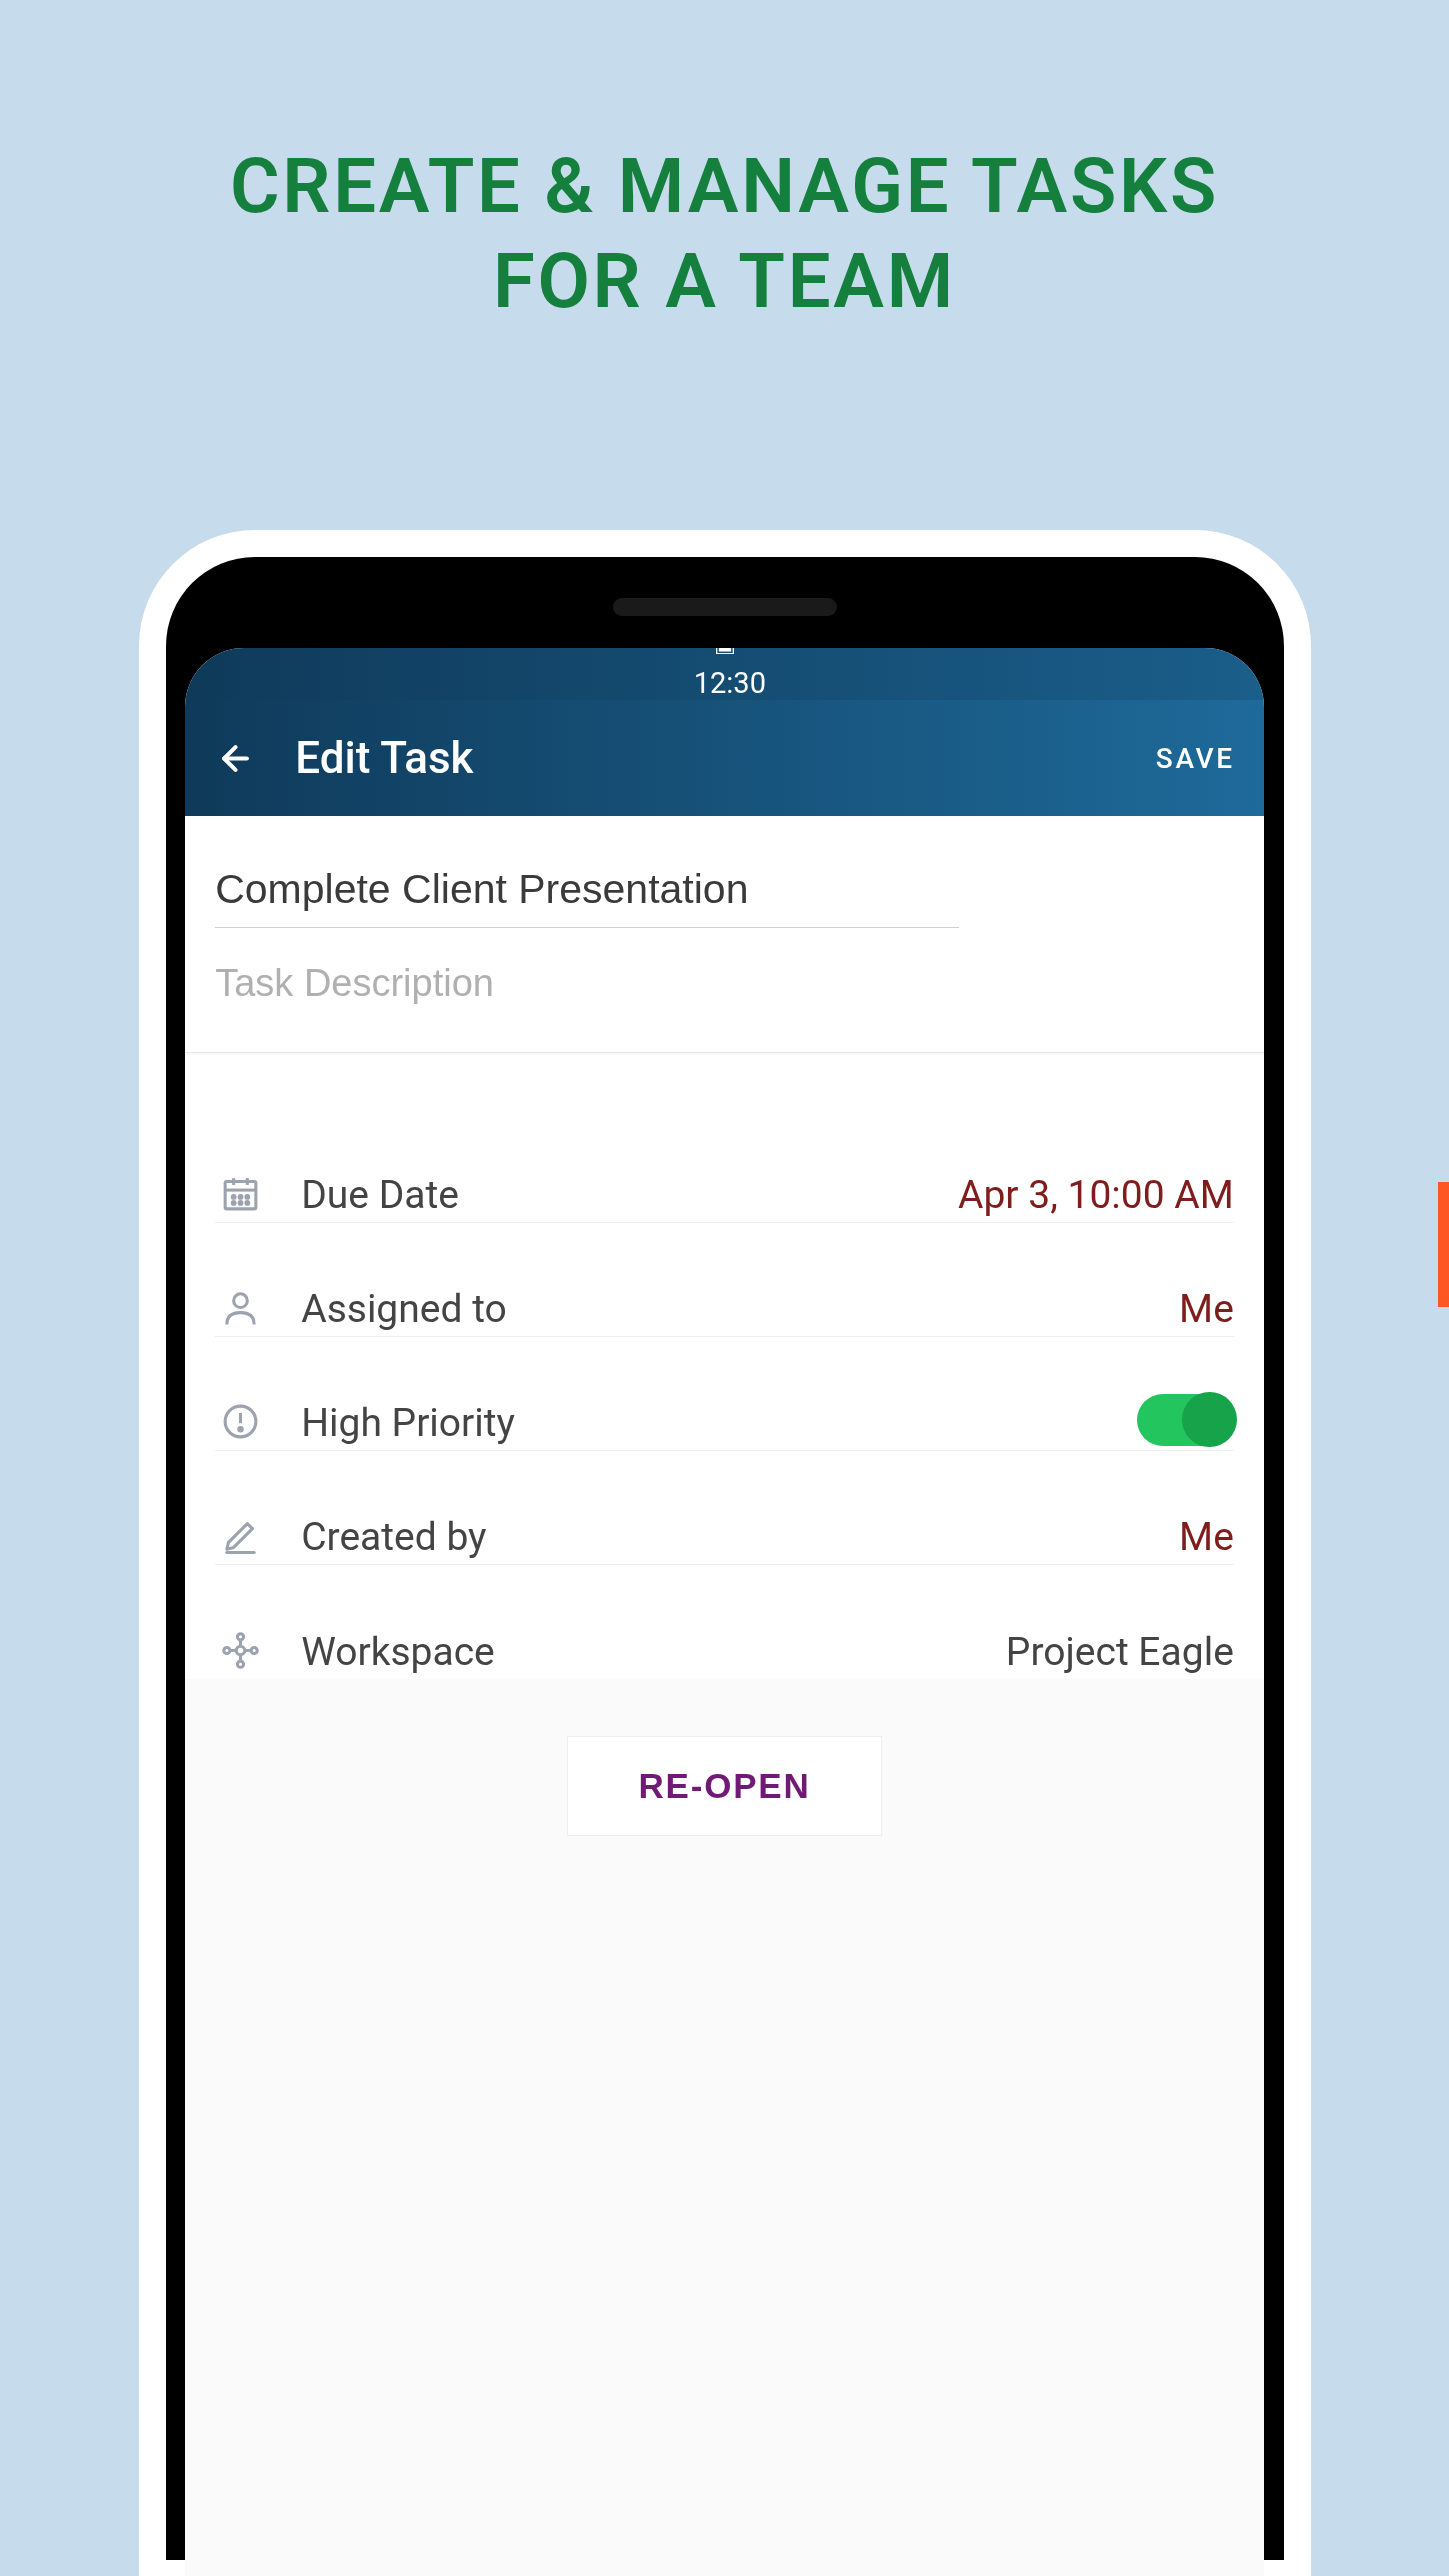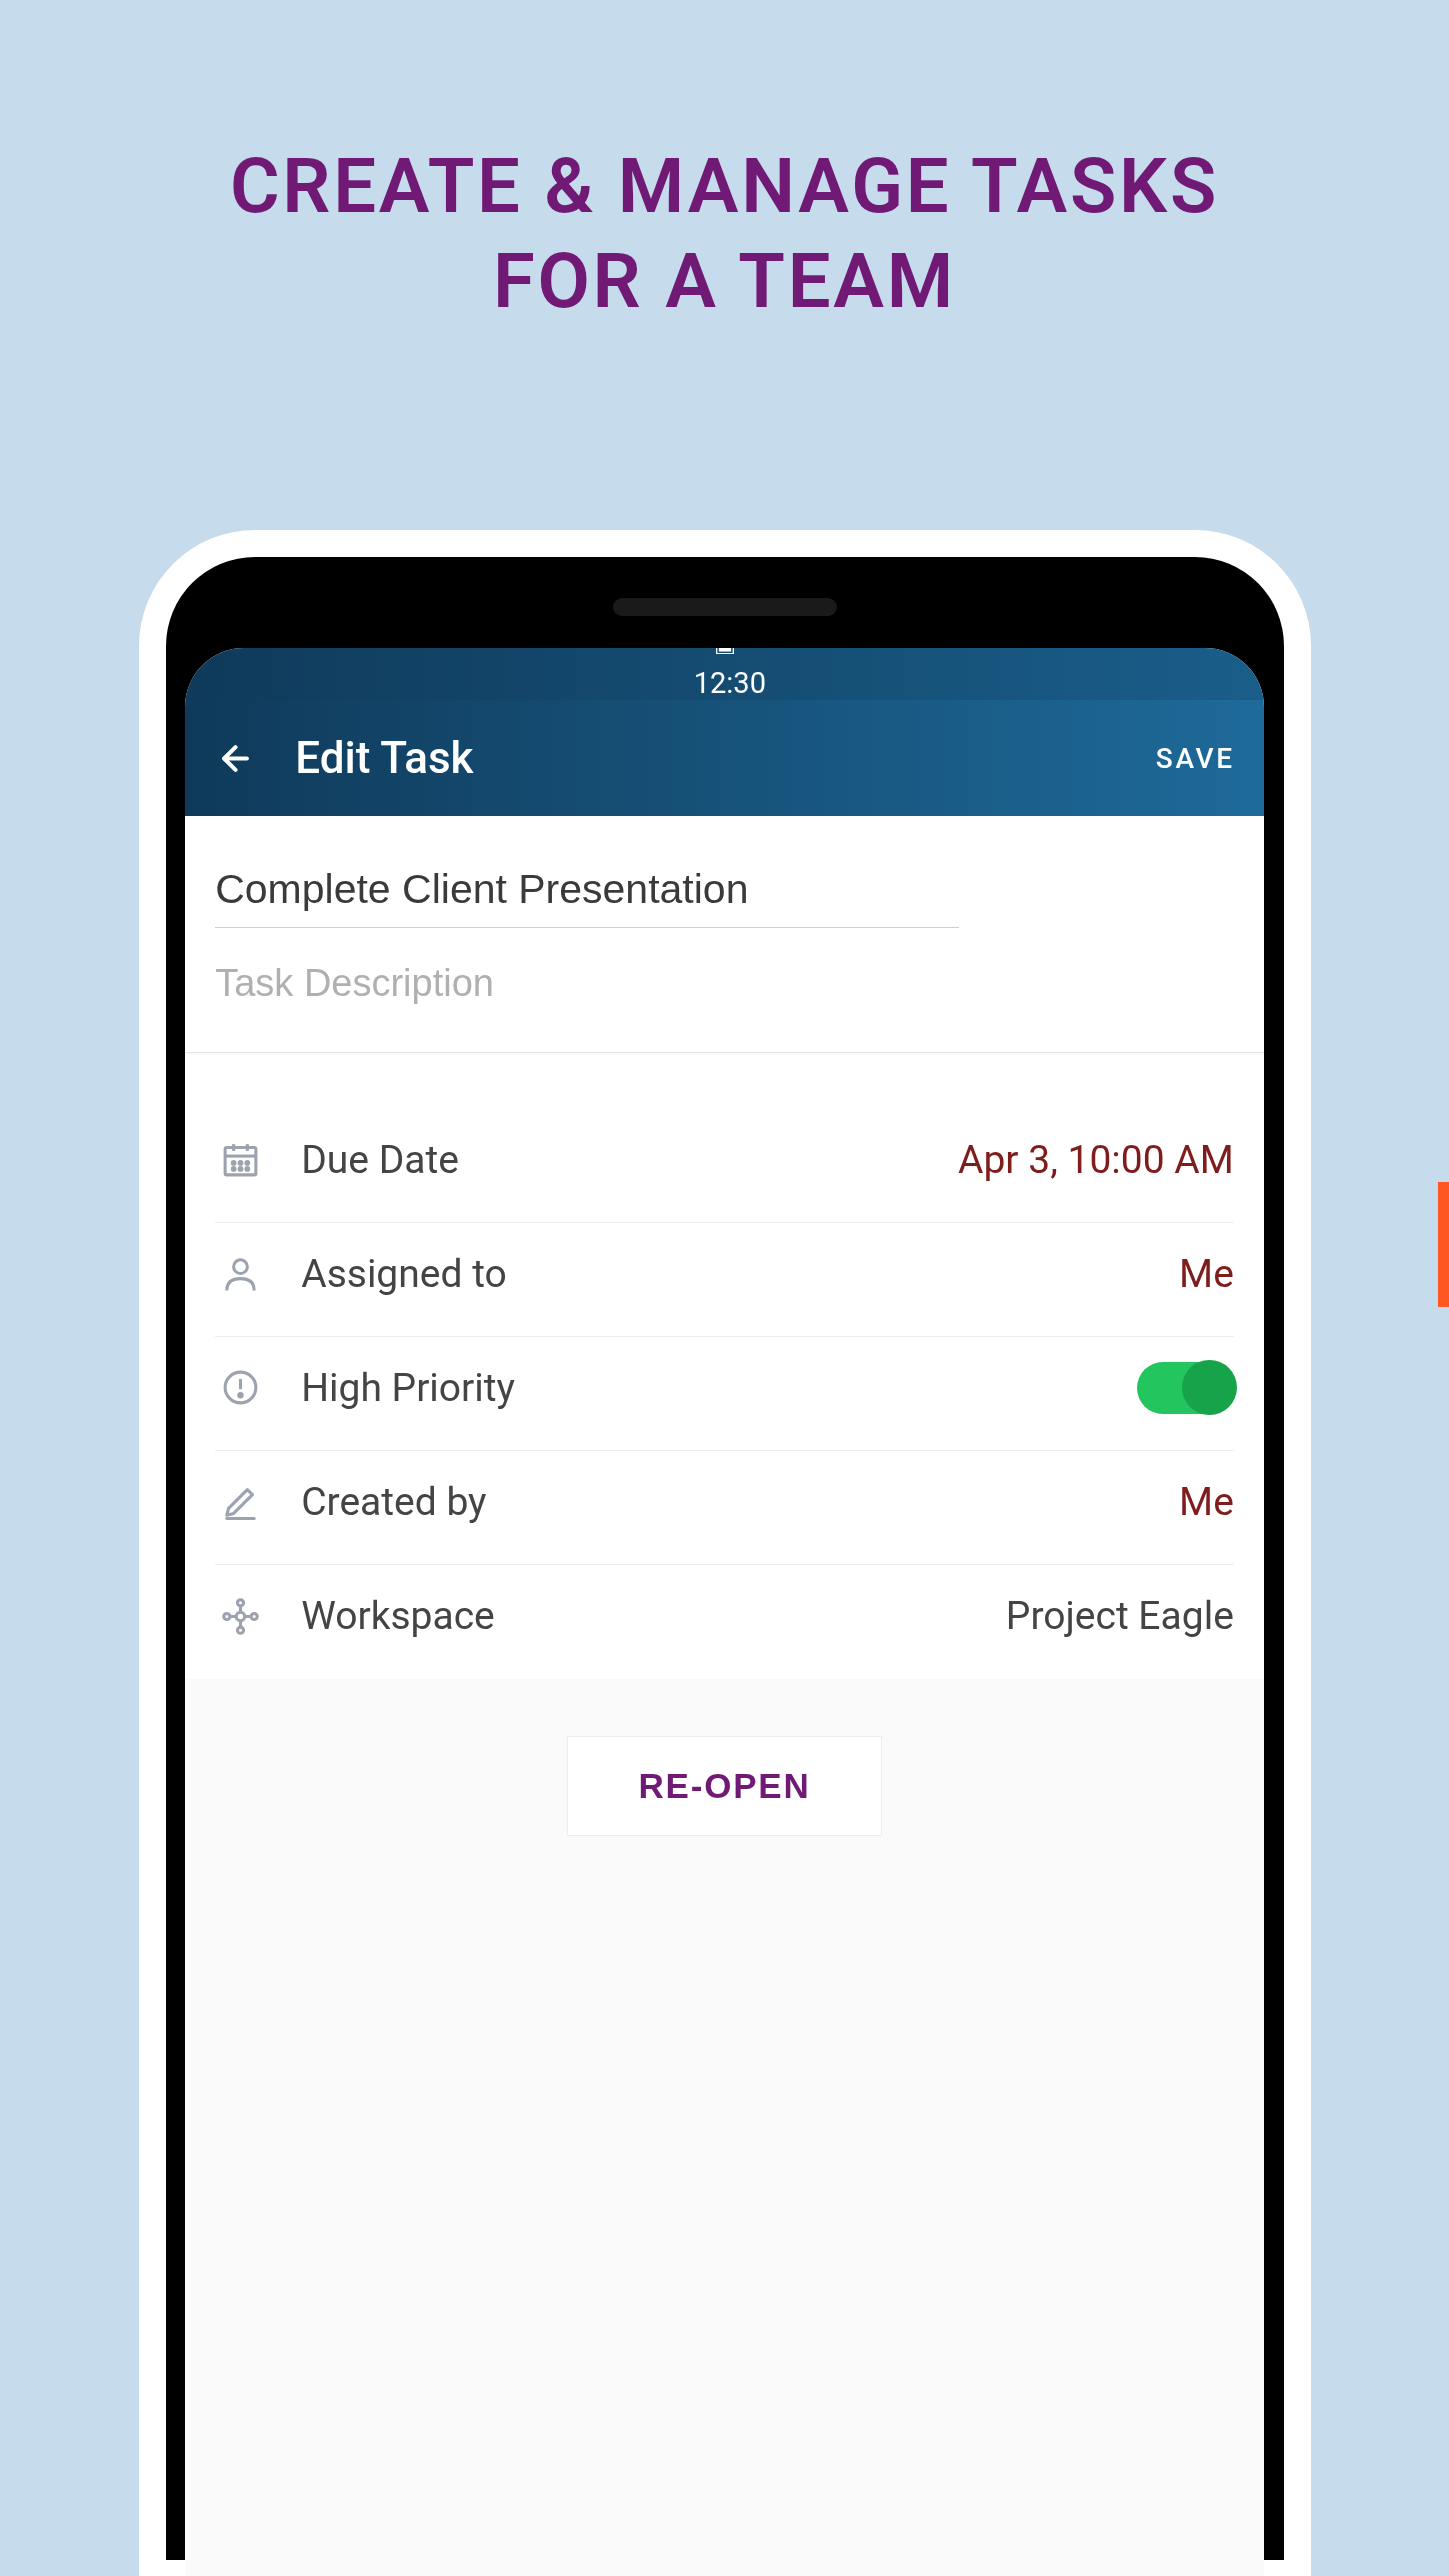--- a/index.html
+++ b/index.html
@@ -12,21 +12,21 @@
       width: 1449px;
       height: 2576px;
       background: #c6dbec;
       font-family: -apple-system, BlinkMacSystemFont, 'Segoe UI', Roboto, sans-serif;
       position: relative;
       overflow: hidden;
     }
 
     .hero-title {
       text-align: center;
-      color: #701a75;
+      color: #15803d;
       font-size: 76px;
       font-weight: 600;
       letter-spacing: 2.7px;
       padding-top: 139px;
       line-height: 1.25;
     }
 
     .phone-frame {
       position: absolute;
       top: 530px;
@@ -158,24 +158,24 @@
     }
 
     .rows {
       padding: 54px 30px 0 30px;
       background: #fff;
       margin-top: 1.8px;
     }
 
     .row {
       display: flex;
-      align-items: center;
+      align-items: flex-end;
       height: 114px;
       border-bottom: 1.8px solid #eee;
-      padding-bottom: 12px;
+      padding-bottom: 4px;
     }
 
     .row:last-child {
       border-bottom: none;
     }
 
     .row-icon {
       width: 50px;
       height: 50px;
       display: flex;

